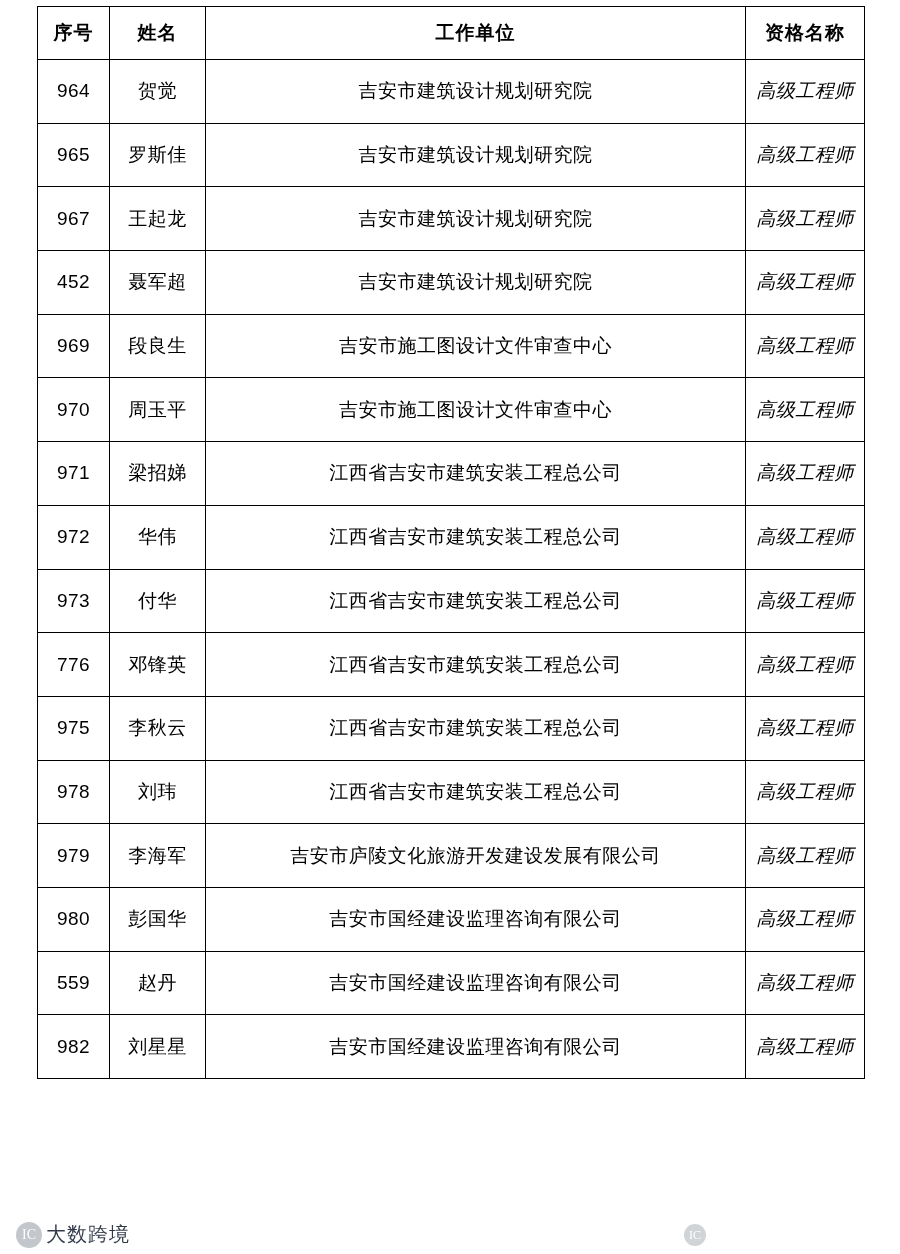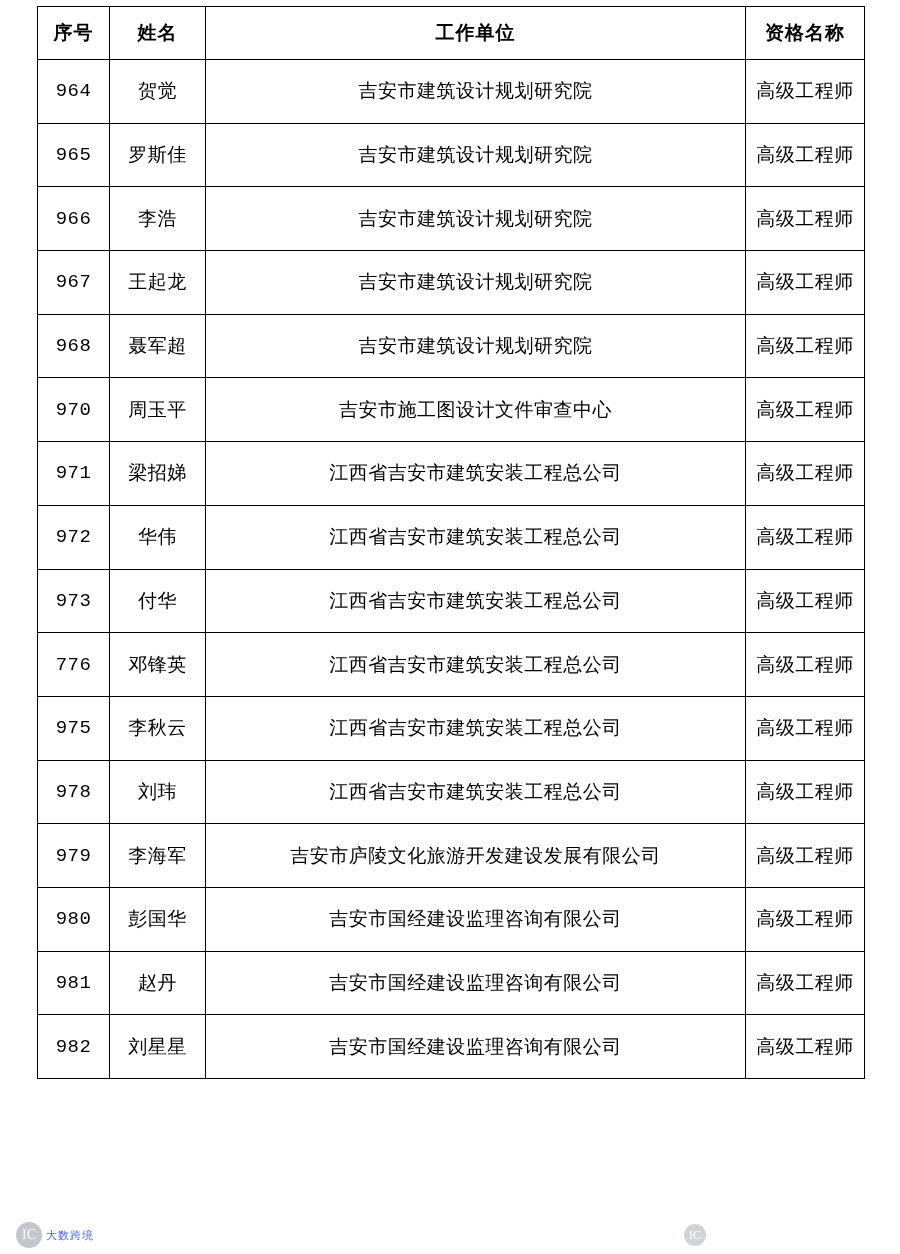--- a/index.html
+++ b/index.html
@@ -49,24 +49,24 @@
   table.qualification-table td {
     height: 60.7px;
     font-size: 19px;
     letter-spacing: 0.5px;
   }
   col.c-seq { width: 72px; }
   col.c-name { width: 96px; }
   col.c-unit { width: 540px; }
   col.c-title { width: 119px; }
 
-  td.seq-cell { font-size: 20px; font-family: Liberation Mono, monospace; }
+  td.seq-cell { font-size: 20px; }
   td.name-cell { font-size: 20px; }
   td.unit-cell { font-size: 19px; }
-  td.title-cell { font-size: 19px; }
+  td.title-cell { font-size: 19px; font-style: italic; }
 
   .watermark {
     position: absolute;
     left: 16px;
     bottom: 6px;
     display: flex;
     align-items: center;
     gap: 4px;
     opacity: 0.85;
   }
@@ -76,22 +76,22 @@
     border-radius: 50%;
     background: #b9bec4;
     color: #ffffff;
     font-size: 14px;
     display: flex;
     align-items: center;
     justify-content: center;
     font-family: "Liberation Serif", serif;
   }
   .watermark .wm-text {
-    font-size: 11px;
-    color: #1d4ed8;
+    font-size: 20px;
+    color: #0f172a;
     letter-spacing: 1px;
   }
   .watermark-right {
     position: absolute;
     right: 10px;
     bottom: 8px;
     display: flex;
     align-items: center;
     gap: 3px;
     opacity: 0.8;
@@ -136,35 +136,35 @@
           <td class="unit-cell">吉安市建筑设计规划研究院</td>
           <td class="title-cell">高级工程师</td>
         </tr>
         <tr>
           <td class="seq-cell">965</td>
           <td class="name-cell">罗斯佳</td>
           <td class="unit-cell">吉安市建筑设计规划研究院</td>
           <td class="title-cell">高级工程师</td>
         </tr>
         <tr>
-          <td class="seq-cell">966</td>
-          <td class="name-cell">李浩</td>
-          <td class="unit-cell">吉安市建筑设计规划研究院</td>
-          <td class="title-cell">高级工程师</td>
-        </tr>
-        <tr>
           <td class="seq-cell">967</td>
           <td class="name-cell">王起龙</td>
           <td class="unit-cell">吉安市建筑设计规划研究院</td>
           <td class="title-cell">高级工程师</td>
         </tr>
         <tr>
-          <td class="seq-cell">968</td>
+          <td class="seq-cell">452</td>
           <td class="name-cell">聂军超</td>
           <td class="unit-cell">吉安市建筑设计规划研究院</td>
+          <td class="title-cell">高级工程师</td>
+        </tr>
+        <tr>
+          <td class="seq-cell">969</td>
+          <td class="name-cell">段良生</td>
+          <td class="unit-cell">吉安市施工图设计文件审查中心</td>
           <td class="title-cell">高级工程师</td>
         </tr>
         <tr>
           <td class="seq-cell">970</td>
           <td class="name-cell">周玉平</td>
           <td class="unit-cell">吉安市施工图设计文件审查中心</td>
           <td class="title-cell">高级工程师</td>
         </tr>
         <tr>
           <td class="seq-cell">971</td>
@@ -208,21 +208,21 @@
           <td class="unit-cell">吉安市庐陵文化旅游开发建设发展有限公司</td>
           <td class="title-cell">高级工程师</td>
         </tr>
         <tr>
           <td class="seq-cell">980</td>
           <td class="name-cell">彭国华</td>
           <td class="unit-cell">吉安市国经建设监理咨询有限公司</td>
           <td class="title-cell">高级工程师</td>
         </tr>
         <tr>
-          <td class="seq-cell">981</td>
+          <td class="seq-cell">559</td>
           <td class="name-cell">赵丹</td>
           <td class="unit-cell">吉安市国经建设监理咨询有限公司</td>
           <td class="title-cell">高级工程师</td>
         </tr>
         <tr>
           <td class="seq-cell">982</td>
           <td class="name-cell">刘星星</td>
           <td class="unit-cell">吉安市国经建设监理咨询有限公司</td>
           <td class="title-cell">高级工程师</td>
         </tr>

